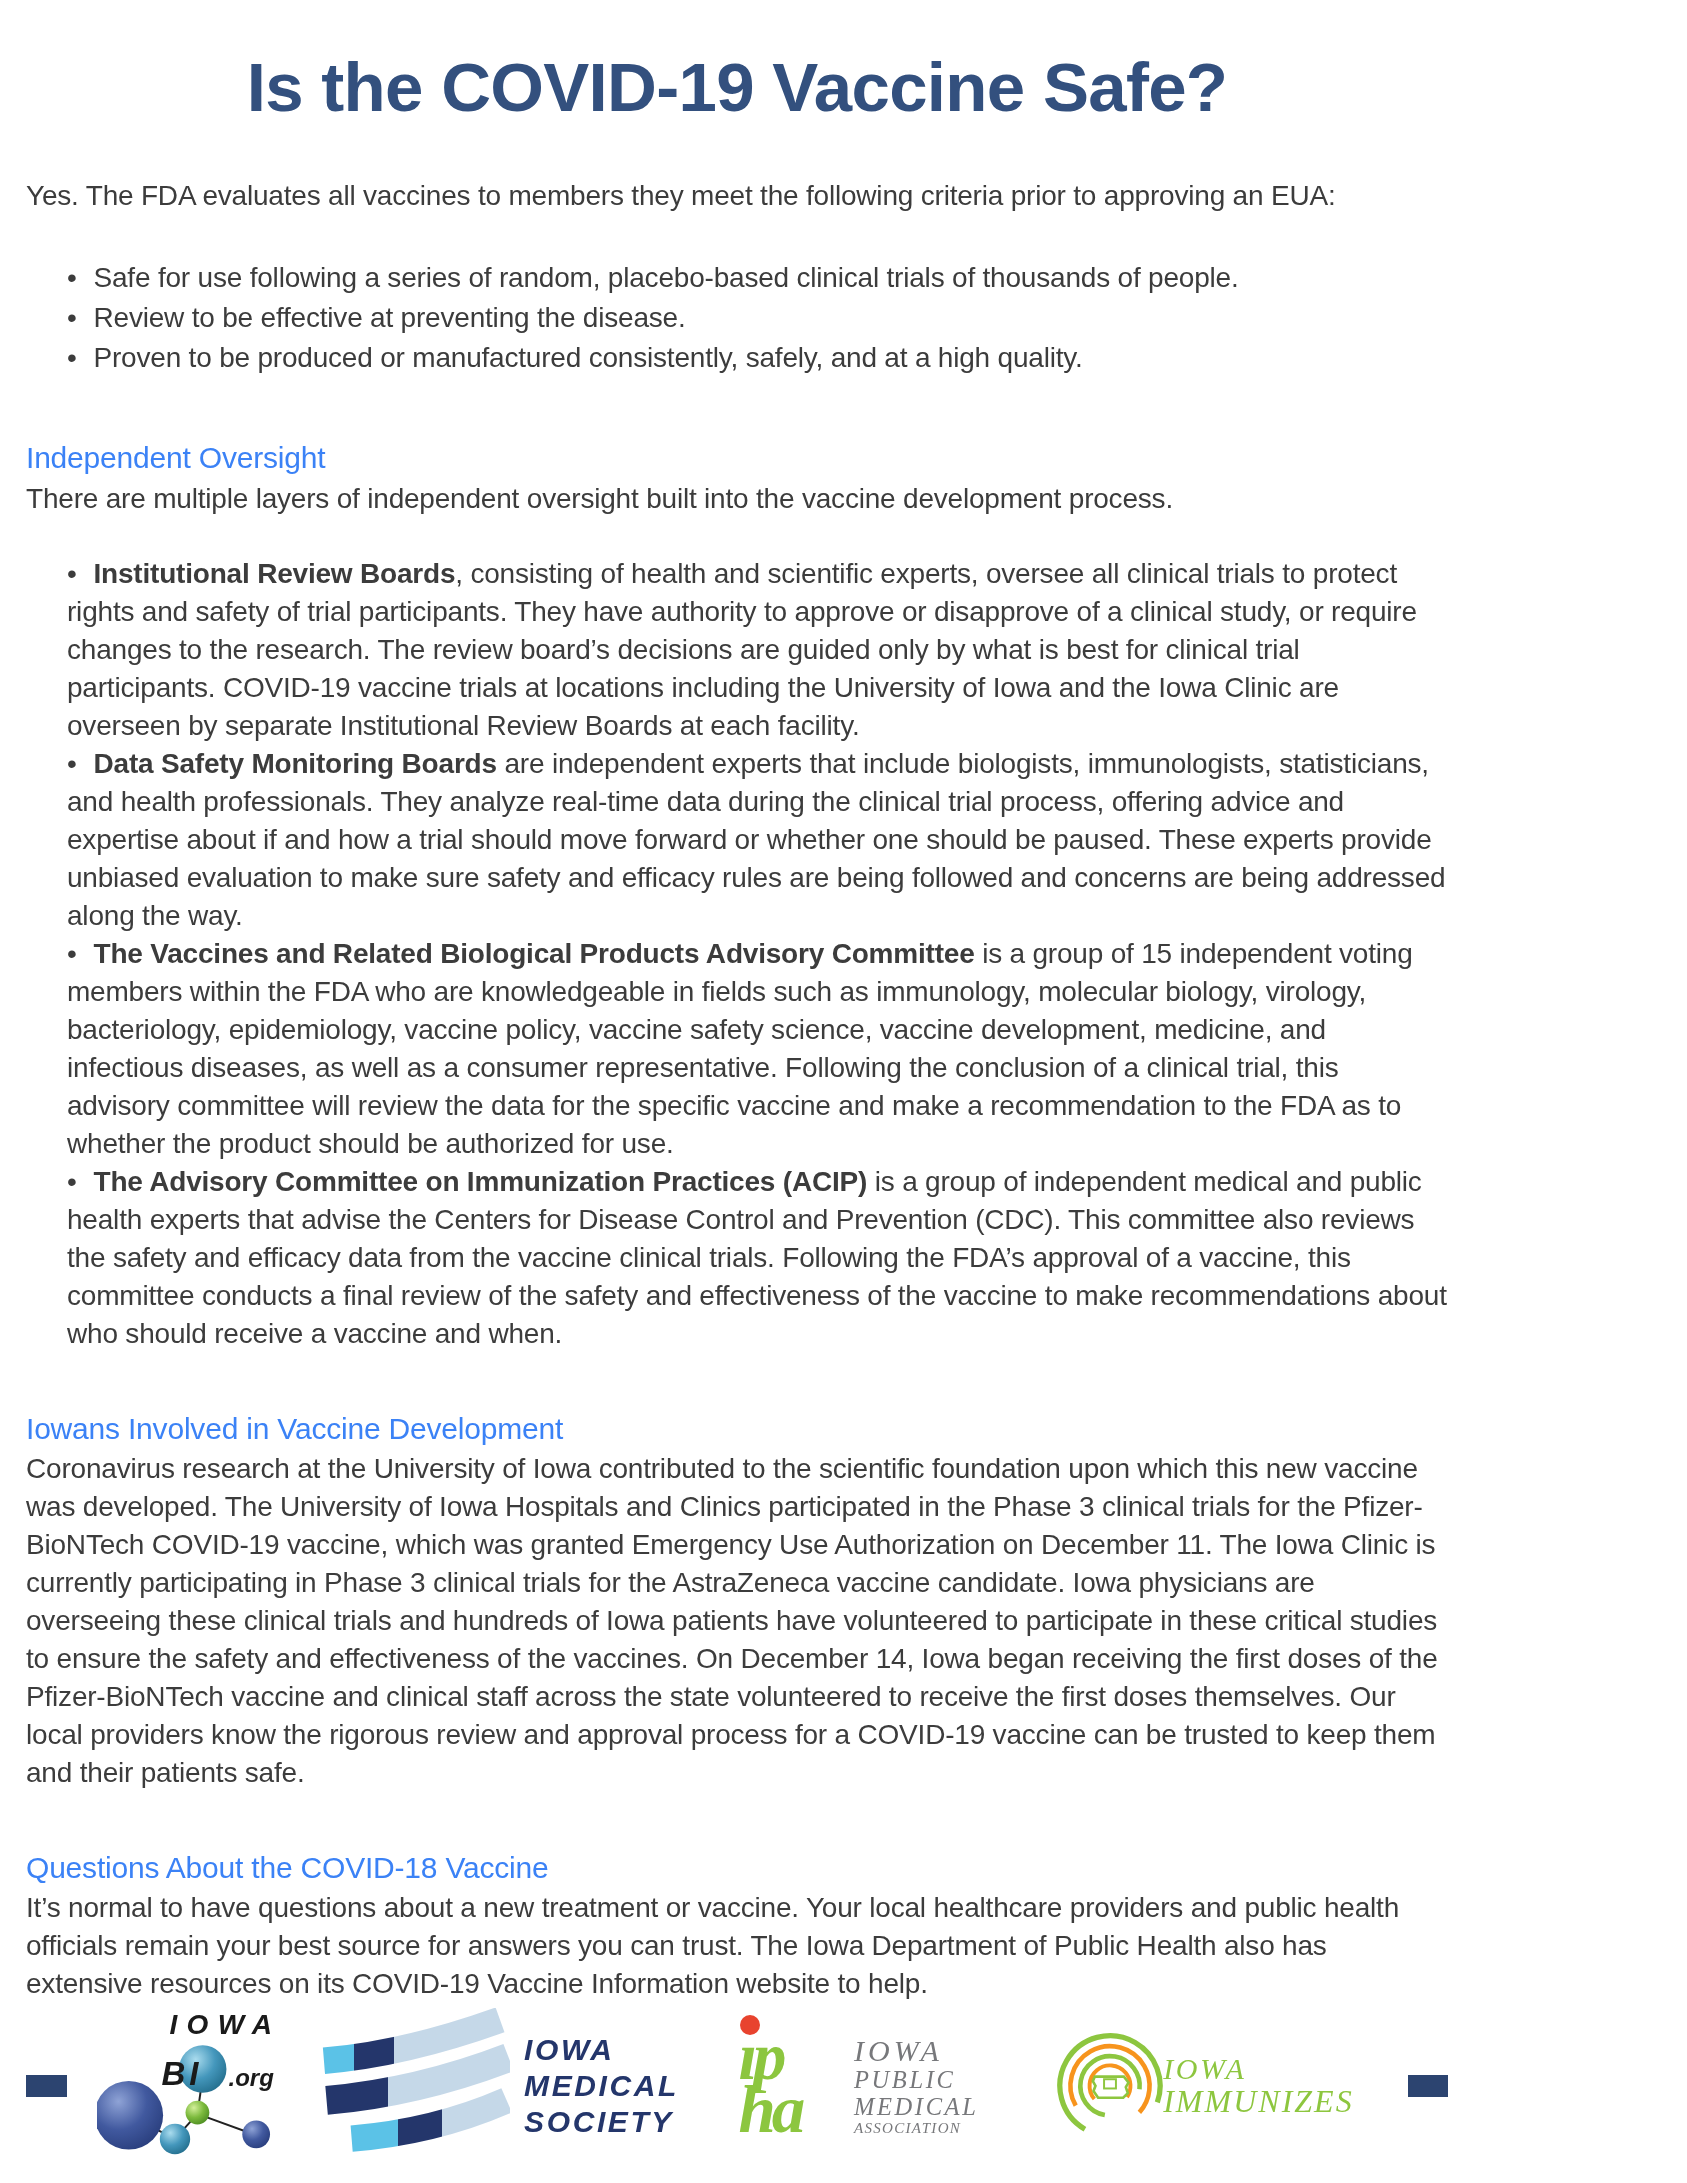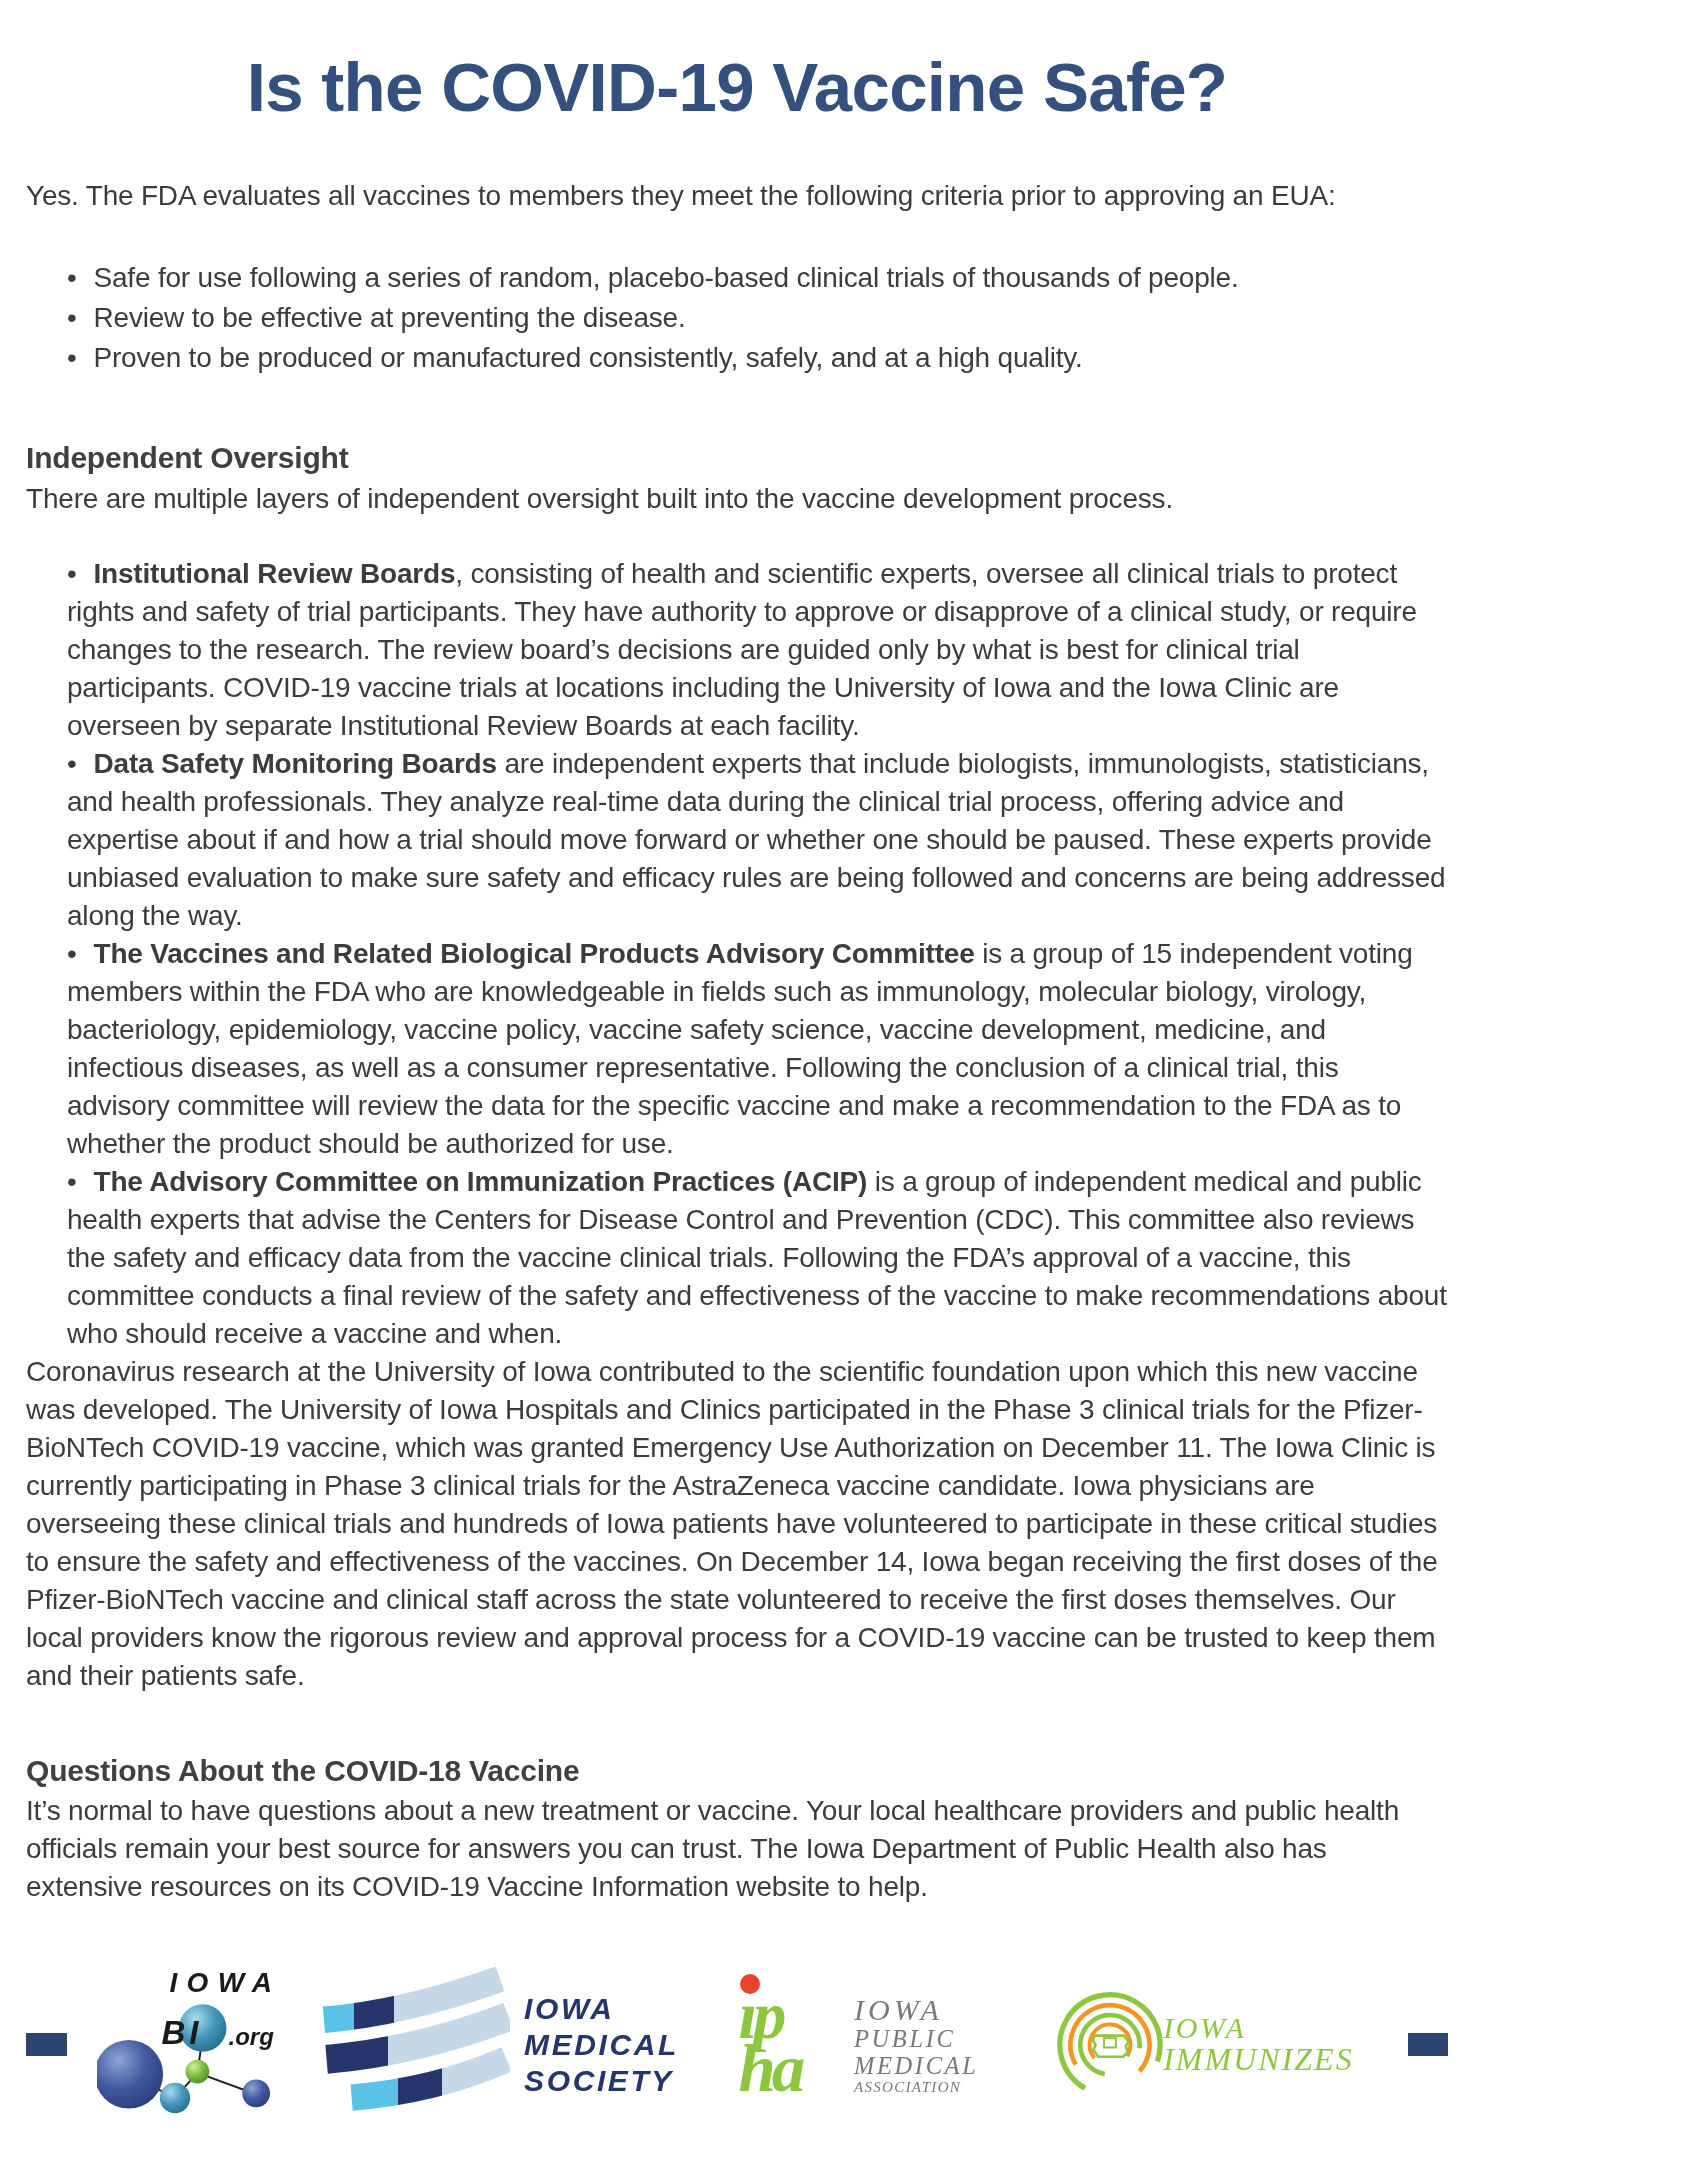--- a/index.html
+++ b/index.html
@@ -23,21 +23,21 @@
     font-weight:bold;
   }
   .bodytext{font-size:28px;line-height:38px;letter-spacing:-0.2px;}
   p{margin:0;}
   .intro{margin-bottom:44px;max-width:1522px;}
   ul.plainlist{list-style:none;margin:0;padding:0 0 0 41px;}
   ul.criteria li{margin-bottom:2px;}
   .bullet-glyph{display:inline-block;width:26.5px;color:#3c3c3c;}
   h2.section-head{
     font-size:30px;line-height:1.2;
-    color:#404040;font-weight:bold;
+    color:#3b82f6;font-weight:normal;
     margin:58px 0 3.3px 0;letter-spacing:-0.2px;
   }
   h2.first{margin-top:61px;}
   ul.oversight{margin-top:37px;max-width:1542px;}
   ul.oversight li{margin:0;}
   ul.oversight .lead{font-weight:bold;color:#3c3c3c;}
   .iowans-body,.questions-body{max-width:1542px;}
   
   .footer{
     margin-top:auto;
@@ -97,20 +97,21 @@
   <h2 class="section-head first">Independent Oversight</h2>
   <p class="bodytext">There are multiple layers of independent oversight built into the vaccine development process.</p>
 
   <ul class="plainlist oversight bodytext">
     <li><span class="bullet-glyph">•</span><span class="lead">Institutional Review Boards</span><span>, consisting of health and scientific experts, oversee all clinical trials to protect rights and safety of trial participants.  They have authority to approve or disapprove of a clinical study, or require changes to the research. The review board’s decisions are guided only by what is best for clinical trial participants. COVID-19 vaccine trials at locations including the University of Iowa and the Iowa Clinic are overseen by separate Institutional Review Boards at each facility.</span></li>
     <li><span class="bullet-glyph">•</span><span class="lead">Data Safety Monitoring Boards</span><span> are independent experts that include biologists, immunologists, statisticians, and health professionals. They analyze real-time data during the clinical trial process, offering advice and expertise about if and how a trial should move forward or whether one should be paused. These experts provide unbiased evaluation to make sure safety and efficacy rules are being followed and concerns are being addressed along the way.</span></li>
     <li><span class="bullet-glyph">•</span><span class="lead">The Vaccines and Related Biological Products Advisory Committee</span><span> is a group of 15 independent voting members within the FDA who are knowledgeable in fields such as immunology, molecular biology, virology, bacteriology, epidemiology, vaccine policy, vaccine safety science, vaccine development, medicine, and infectious diseases, as well as a consumer representative. Following the conclusion of a clinical trial, this advisory committee will review the data for the specific vaccine and make a recommendation to the FDA as to whether the product should be authorized for use.</span></li>
     <li><span class="bullet-glyph">•</span><span class="lead">The Advisory Committee on Immunization Practices (ACIP)</span><span> is a group of independent medical and public health experts that advise the Centers for Disease Control and Prevention (CDC). This committee also reviews the safety and efficacy data from the vaccine clinical trials. Following the FDA’s approval of a vaccine, this committee conducts a final review of the safety and effectiveness of the vaccine to make recommendations about who should receive a vaccine and when.</span></li>
   </ul>
 
+  <h2 class="section-head">Iowans Involved in Vaccine Development</h2>
   <p class="bodytext iowans-body">Coronavirus research at the University of Iowa contributed to the scientific foundation upon which this new vaccine was developed. The University of Iowa Hospitals and Clinics participated in the Phase 3 clinical trials for the Pfizer-BioNTech COVID-19 vaccine, which was granted Emergency Use Authorization on December 11. The Iowa Clinic is currently participating in Phase 3 clinical trials for the AstraZeneca vaccine candidate. Iowa physicians are overseeing these clinical trials and hundreds of Iowa patients have volunteered to participate in these critical studies to ensure the safety and effectiveness of the vaccines. On December 14, Iowa began receiving the first doses of the Pfizer-BioNTech vaccine and clinical staff across the state volunteered to receive the first doses themselves. Our local providers know the rigorous review and approval process for a COVID-19 vaccine can be trusted to keep them and their patients safe.</p>
 
   <h2 class="section-head">Questions About the COVID-18 Vaccine</h2>
   <p class="bodytext questions-body">It’s normal to have questions about a new treatment or vaccine. Your local healthcare providers and public health officials remain your best source for answers you can trust. The Iowa Department of Public Health also has extensive resources on its COVID-19 Vaccine Information website to help.</p>
 
   <div class="footer">
     <div class="rule"></div>
 
     <div class="logo logo-bio">
       <svg width="185" height="165" viewBox="0 0 280 250">

